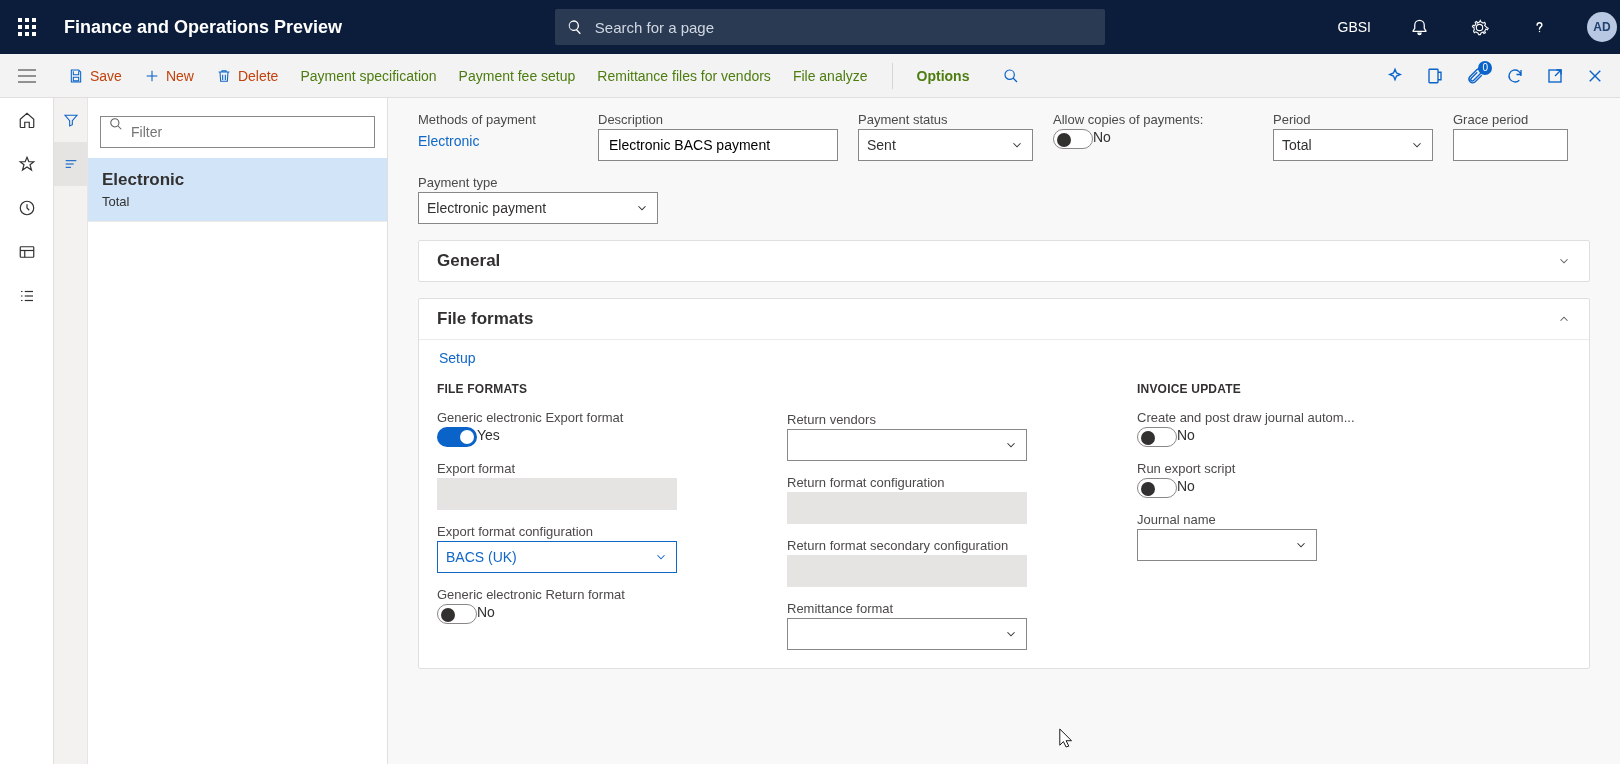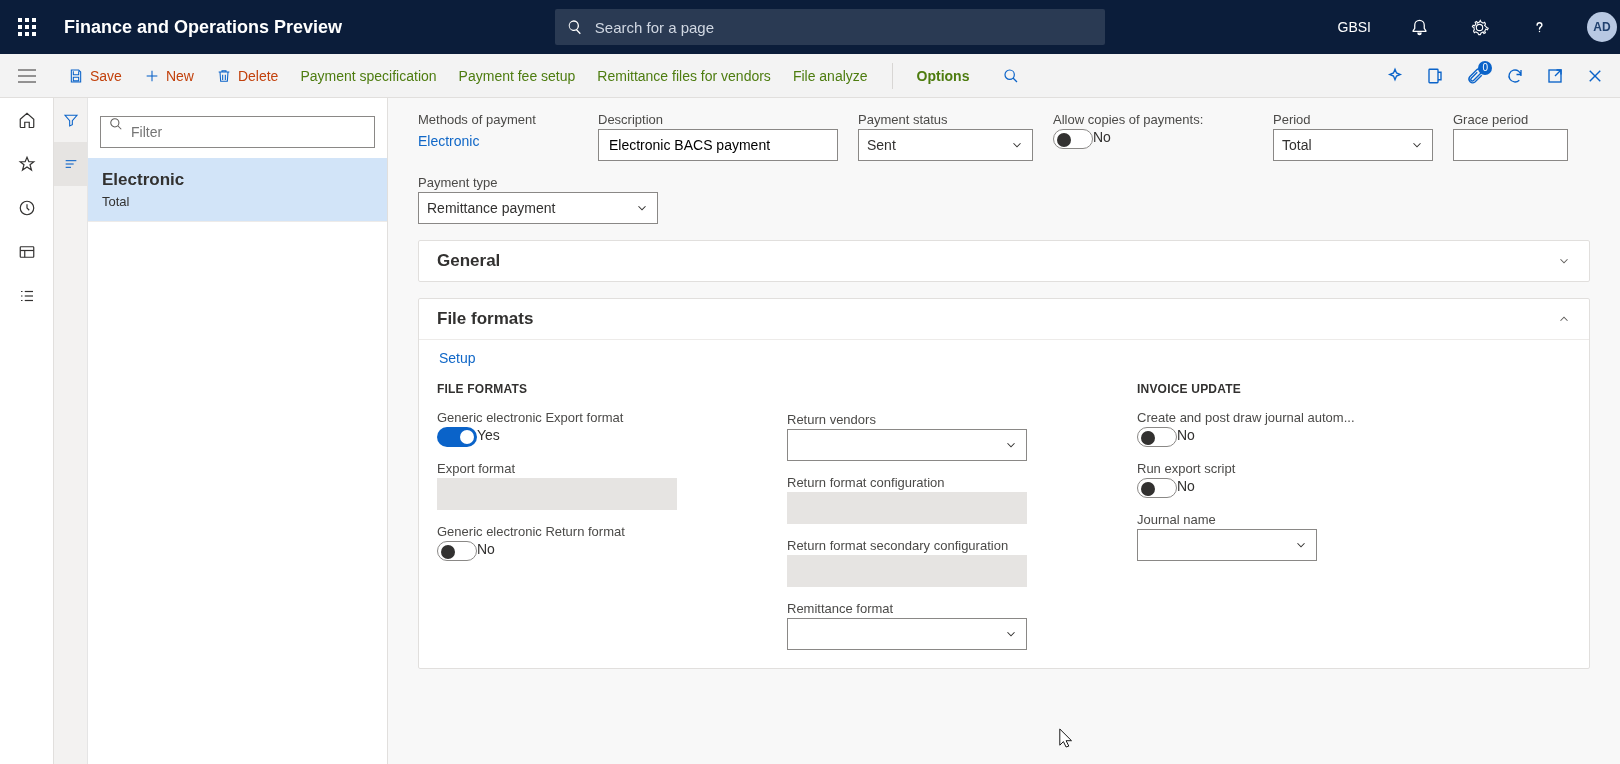--- a/index.html
+++ b/index.html
@@ -349,21 +349,21 @@
         </div>
         <div class="field" style="width:115px">
           <label>Grace period</label>
           <div class="inp num">
               <input value="0" style="">
             </div>
         </div>
         <div class="field" style="width:300px">
           <label>Payment type</label>
           <div class="inp sel" style="width:240px">
-            <span>Remittance payment</span>
+            <span>Electronic payment</span>
             <svg viewBox="0 0 24 24">
                 <path d="M6 9l6 6 6-6"></path>
               </svg>
           </div>
         </div>
       </div>
 
       <div class="card">
         <div class="card-hdr">
           <h3>General</h3>
@@ -395,20 +395,29 @@
                   <span class="toggle-label">Yes</span>
                 </div>
               </div>
               <div class="field">
                 <label>Export format</label>
                 <div class="inp disabled" style="width:240px">
                     <input disabled="" value="" style="">
                   </div>
               </div>
               <div class="field">
+                <label>Export format configuration</label>
+                <div class="inp sel active-focus" style="width:240px">
+                  <span>BACS (UK)</span>
+                  <svg viewBox="0 0 24 24">
+                      <path d="M6 9l6 6 6-6"></path>
+                    </svg>
+                </div>
+              </div>
+              <div class="field">
                 <label>Generic electronic Return format</label>
                 <div class="toggle-row">
                   <div class="toggle off">
                       <div class="knob"></div>
                     </div>
                   <span class="toggle-label">No</span>
                 </div>
               </div>
             </div>
 

